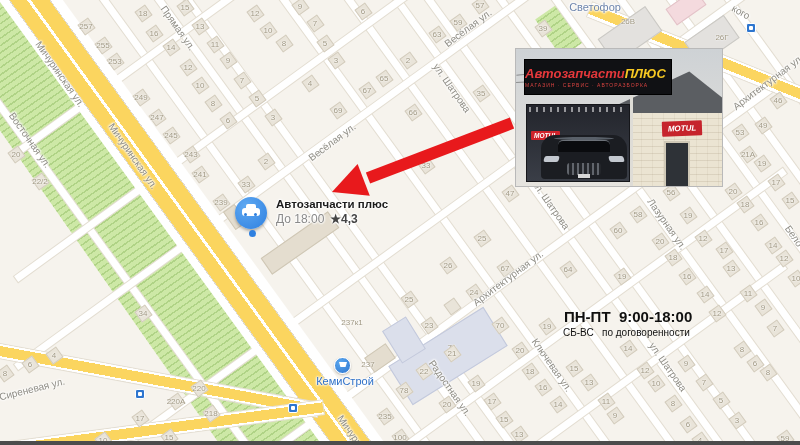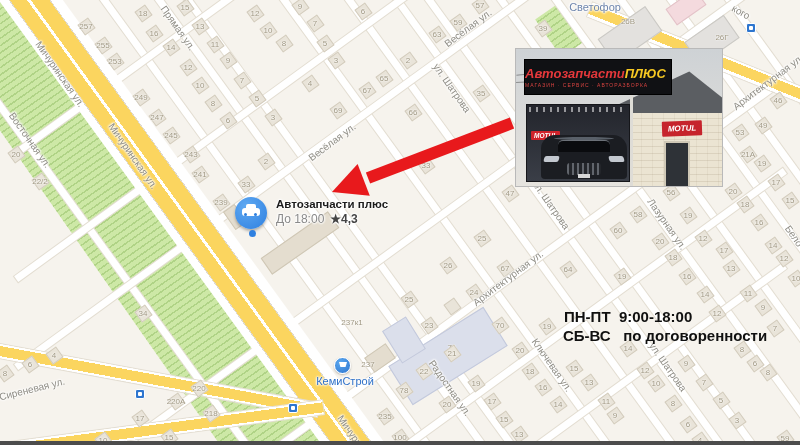--- a/index.html
+++ b/index.html
@@ -80,21 +80,21 @@
   .ph-car .plate{left:50%;bottom:1px;width:12px;height:4px;margin-left:-6px;background:#d8d8d8;}
   .ph-wsign{left:146px;top:72px;width:40px;height:15px;background:#c6242c;color:#fff;font-size:8px;
             font-weight:bold;font-style:italic;display:flex;align-items:center;justify-content:center;
             transform:rotate(-2deg);z-index:3;border-radius:1px;}
   .ph-door{left:148px;top:92px;width:26px;height:47px;background:#2e3237;border:2px solid #cfc8b6;z-index:3;}
   
   .arrow-svg{left:0;top:0;z-index:9;pointer-events:none;}
   .addr{left:457px;top:230px;font-size:18px;color:#e8312b;white-space:pre;z-index:10;}
   .sch-title{left:517px;top:281px;font-size:19px;color:#101010;white-space:pre;z-index:10;}
   .sch-l1{left:564px;top:308px;font-size:15px;font-weight:bold;color:#101010;white-space:pre;z-index:10;}
-  .sch-l2{left:563px;top:327px;font-size:15px;font-weight:bold;color:#101010;white-space:pre;z-index:10;}
+  .sch-l2{left:563px;top:327px;font-size:10px;font-weight:normal;color:#101010;white-space:pre;z-index:10;}
   .bottom-strip{left:0;top:441px;width:800px;height:4px;background:#4c4c4c;z-index:12;}
 </style>
 </head>
 <body>
 
 <div class="stage">
 
   <div id="mapLayer">
 
     <div class="park" style="left:86px;top:-80px;width:85px;height:640px;transform:rotate(-35deg);"></div>

